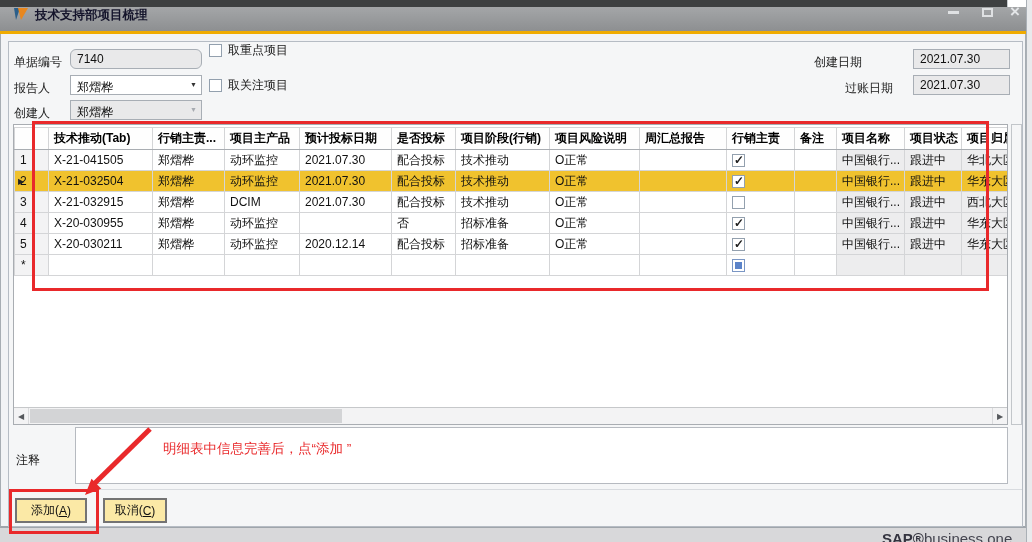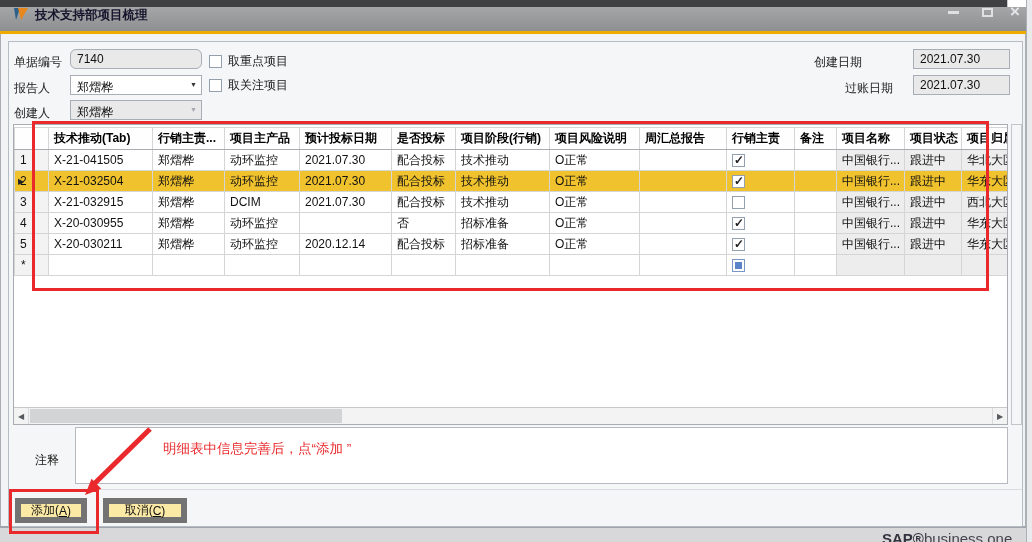--- a/index.html
+++ b/index.html
@@ -69,25 +69,25 @@
   
   .redrect{position:absolute; border:3px solid var(--red); pointer-events:none; z-index:60;}
   .rr-table{left:32px; top:121px; width:957px; height:170px;}
   .rr-add{left:9px; top:489px; width:90px; height:45px;}
   .anno-text{position:absolute; left:163px; top:440px; font-size:13.5px; color:var(--red); z-index:61; white-space:nowrap;}
   .anno-arrow{position:absolute; left:0; top:0; width:1032px; height:542px; pointer-events:none; z-index:61;}
 
   
   .notesbox{position:absolute; left:75px; top:427px; width:933px; height:57px; background:#FFFFFF; border:1px solid #B6BAC0; font-size:12px; padding:4px 6px; color:#111;}
   .divider{position:absolute; left:9px; top:489px; width:1013px; height:1px; background:#D8DBDF;}
-  .btn{position:absolute; height:25px; background:var(--btn); border:6px solid #737373; font-size:12px; color:#111;
+  .btn{position:absolute; height:25px; background:var(--btn); border:2px solid #737373; font-size:12px; color:#111;
     display:flex; align-items:center; justify-content:center; cursor:pointer;}
   .btn .mn{text-decoration:underline;}
   .btn-add{left:15px; top:498px; width:72px;}
-  .btn-cancel{left:103px; top:498px; width:84px;}
+  .btn-cancel{left:103px; top:498px; width:64px;}
 </style>
 </head>
 <body>
 
 <div class="stage">
 
   <div class="topstrip"></div>
   <div class="topnotch"></div>
 
   <div class="titlebar">
@@ -120,21 +120,21 @@
     <span class="ctext">郑熠桦</span>
     <span class="carrow">▼</span>
   </div>
 
   <span class="flabel" style="left:14px; top:105px;">创建人</span>
   <div class="combo disabled" style="left:70px; top:100px; width:132px;">
     <span class="ctext">郑熠桦</span>
     <span class="carrow">▼</span>
   </div>
 
-  <div class="formchk" style="left:209px; top:53px;">
+  <div class="formchk" style="left:209px; top:42px;">
     <span class="cbx"></span>
     <span>取重点项目</span>
   </div>
   <div class="formchk" style="left:209px; top:77px;">
     <span class="cbx"></span>
     <span>取关注项目</span>
   </div>
 
   <span class="flabel" style="left:814px; top:54px;text-align:center;">创建日期</span>
   <div class="inp" style="left:913px; top:49px; width:97px;">2021.07.30</div>
@@ -285,21 +285,21 @@
   <div class="vscroll"></div>
 
   <div class="redrect rr-table"></div>
   <div class="redrect rr-add"></div>
   <span class="anno-text">明细表中信息完善后，点“添加 ”</span>
   <svg class="anno-arrow" viewBox="0 0 1032 542">
     <line x1="150" y1="429" x2="94" y2="484" stroke="#E9292B" stroke-width="5"></line>
     <polygon points="85,495 101.3,488.8 91.5,478.8" fill="#E9292B"></polygon>
   </svg>
 
-  <span class="flabel" style="left:16px; top:452px;margin-left:19px;">注释</span>
+  <span class="flabel" style="left:16px; top:452px;">注释</span>
   <div class="notesbox"></div>
   <div class="divider"></div>
 
   <div class="btn btn-add">
     <span>添加(</span>
       <span class="mn">A</span>
       <span>)</span>
   </div>
   <div class="btn btn-cancel">
     <span>取消(</span>

